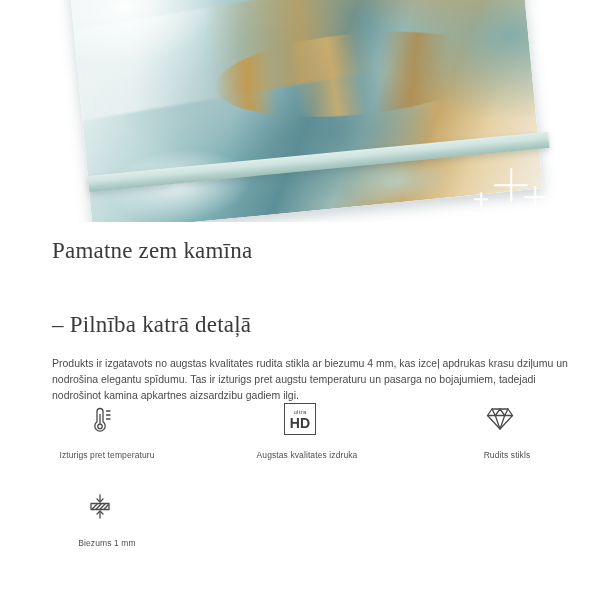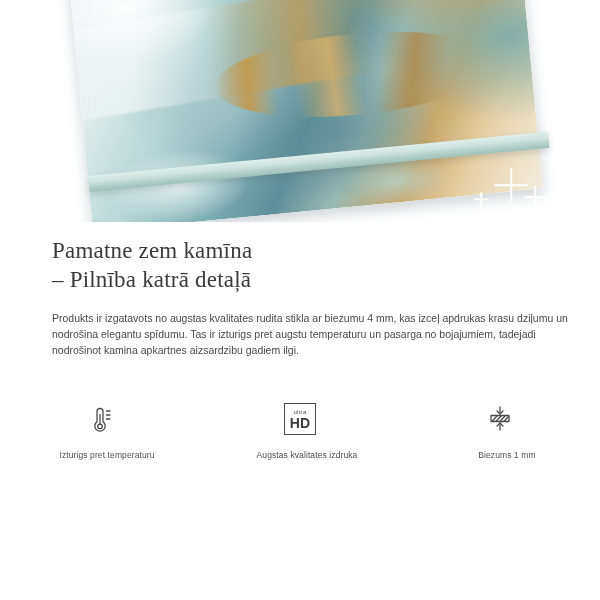--- a/index.html
+++ b/index.html
@@ -122,21 +122,21 @@
   .headline {
     margin: 0;
     padding: 14px 36px 0 36px;
     font-family: "Liberation Serif", serif;
     font-weight: normal;
     font-size: 23px;
     line-height: 29px;
     color: #3b3b3b;
     letter-spacing: 0.2px;
   }
-  .headline .line2 { display: block; }
+  .headline .line2 { display: block; margin-top: 45px; }
   .body-copy {
     margin: 0;
     padding: 16px 36px 0 36px;
     font-size: 10.5px;
     line-height: 16px;
     color: #4a4a4a;
   }
 
   
   .features {
@@ -251,20 +251,31 @@
       <div class="glyph">
         <div class="ultrahd">
           <span class="u1">ultra</span>
           <span class="u2">HD</span>
         </div>
       </div>
       <div class="caption">Augstas kvalitates izdruka</div>
     </div>
 
 
+    <div class="feature">
+      <div class="glyph">
+        <svg class="ico" width="34" height="34" viewBox="0 0 34 34">
+          <polygon points="17,27 4.5,13.5 9,7 25,7 29.5,13.5"></polygon>
+          <path d="M4.5 13.5h25"></path>
+          <path d="M9 7l3.3 6.5L17 27l4.7-13.5L25 7"></path>
+          <path d="M12.3 13.5L17 7l4.7 6.5"></path>
+        </svg>
+      </div>
+      <div class="caption">Rudits stikls</div>
+    </div>
 
 
     <div class="feature">
       <div class="glyph">
         <svg class="ico" width="34" height="34" viewBox="0 0 34 34">
           <path d="M17 5v6.5"></path>
           <polyline points="14,9 17,12 20,9"></polyline>
           <rect x="8" y="13.5" width="18" height="6"></rect>
           <path d="M9 19.3l5-5.3M13 19.3l5-5.3M17 19.3l5-5.3M21 19.3l4.3-4.6"></path>
           <path d="M17 28v-6.5"></path>

